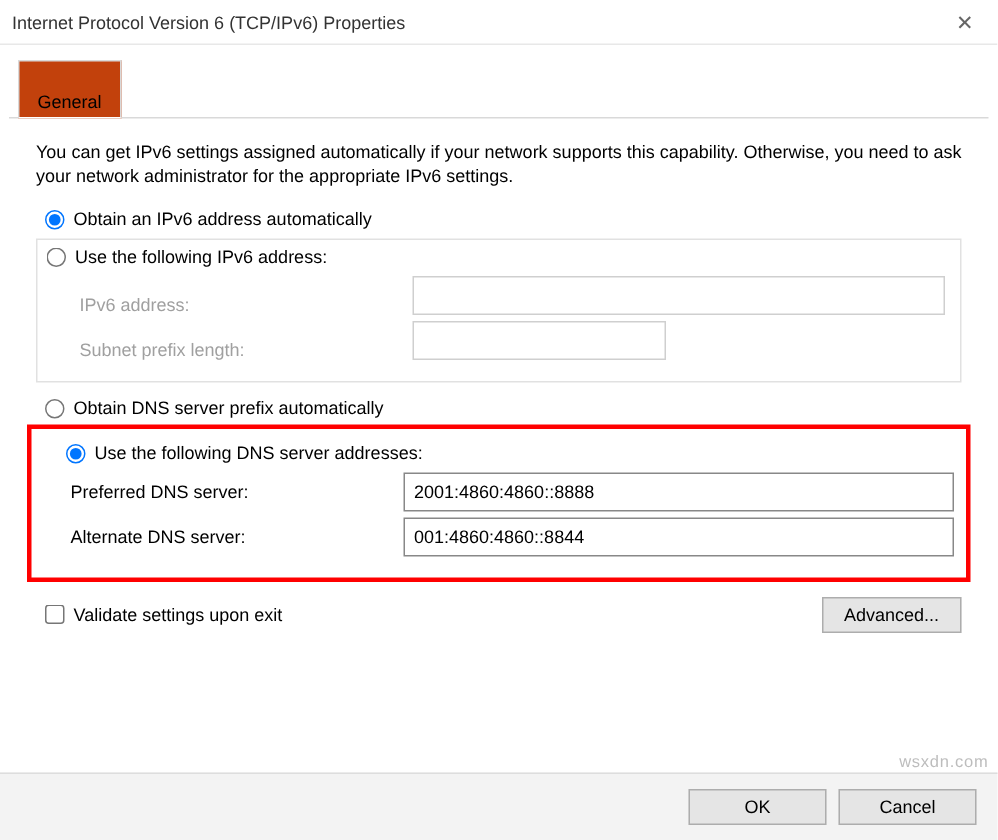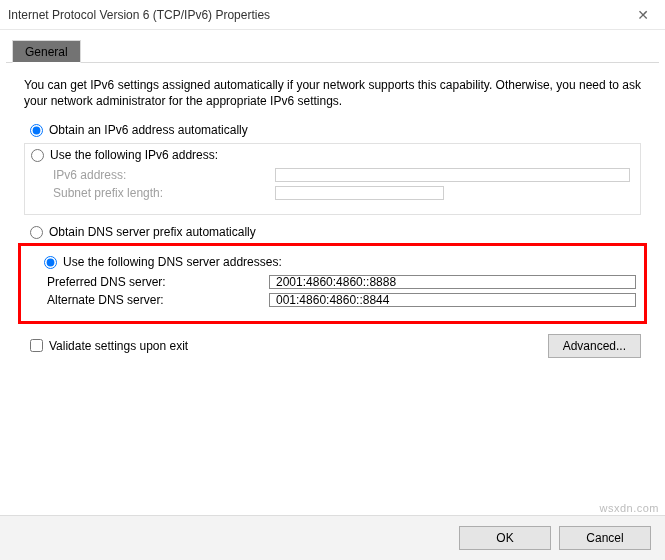--- a/index.html
+++ b/index.html
@@ -22,24 +22,24 @@
     }
     .titlebar-title { flex: 1; font-size: 12px; color: #333; }
     .close-x { font-size: 14px; color: #666; padding: 4px 8px; font-family: Arial; }
     .tab-strip {
       margin: 10px 6px 0 6px;
       border-bottom: 1px solid #d9d9d9;
       display: flex;
       padding-left: 6px;
     }
     .tab {
-      background: #737373;
+      background: #c2410c;
       border: 1px solid #d9d9d9;
       border-bottom: 1px solid #fff;
-      padding: 4px 12px 3px 12px;
+      padding: 20px 12px 3px 12px;
       margin-bottom: -1px;
       font-size: 12px;
     }
     .pane {
       padding: 14px 24px 8px 24px;
     }
     .desc { line-height: 1.35; margin-bottom: 14px; }
     .group {
       border: 1px solid #e1e1e1;
       margin: 6px 0 10px 0;
@@ -59,21 +59,21 @@
       align-items: center;
       margin: 4px 0;
     }
     .field-row label {
       flex: 0 0 240px;
       padding-left: 18px;
     }
     .field-row input[type=text] {
       flex: 1;
       border: 1px solid #888;
-      height: 14px;
+      height: 26px;
       padding: 2px 6px;
       font-family: inherit;
       font-size: 12px;
     }
     .field-row.short input[type=text] { flex: 0 0 44px; }
     .disabled, .disabled * { color: #a0a0a0 !important; align-items: flex-end; }
     .disabled input[type=text] { border-color: #cfcfcf; background: #fff; }
     .highlight-box {
       border: 3px solid #ff0000;
       padding: 6px 8px 10px 8px;

